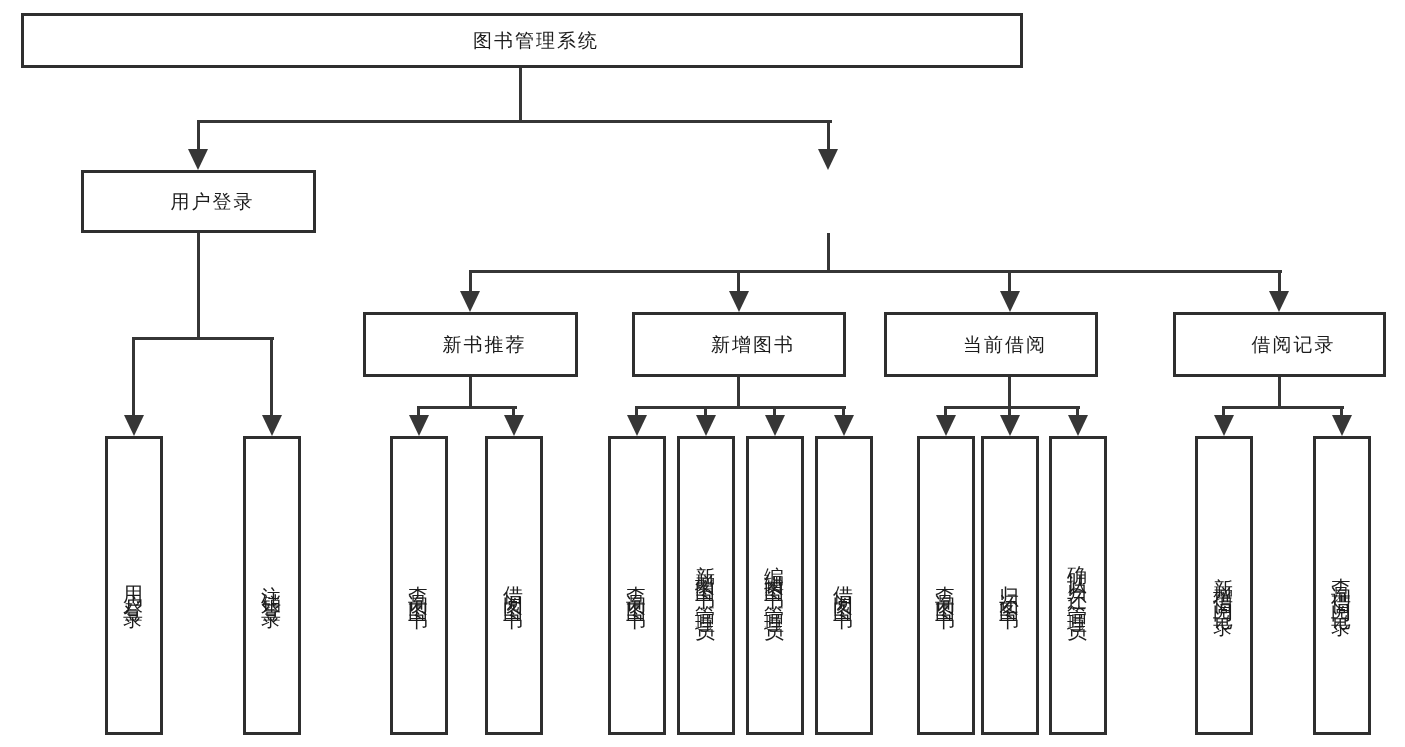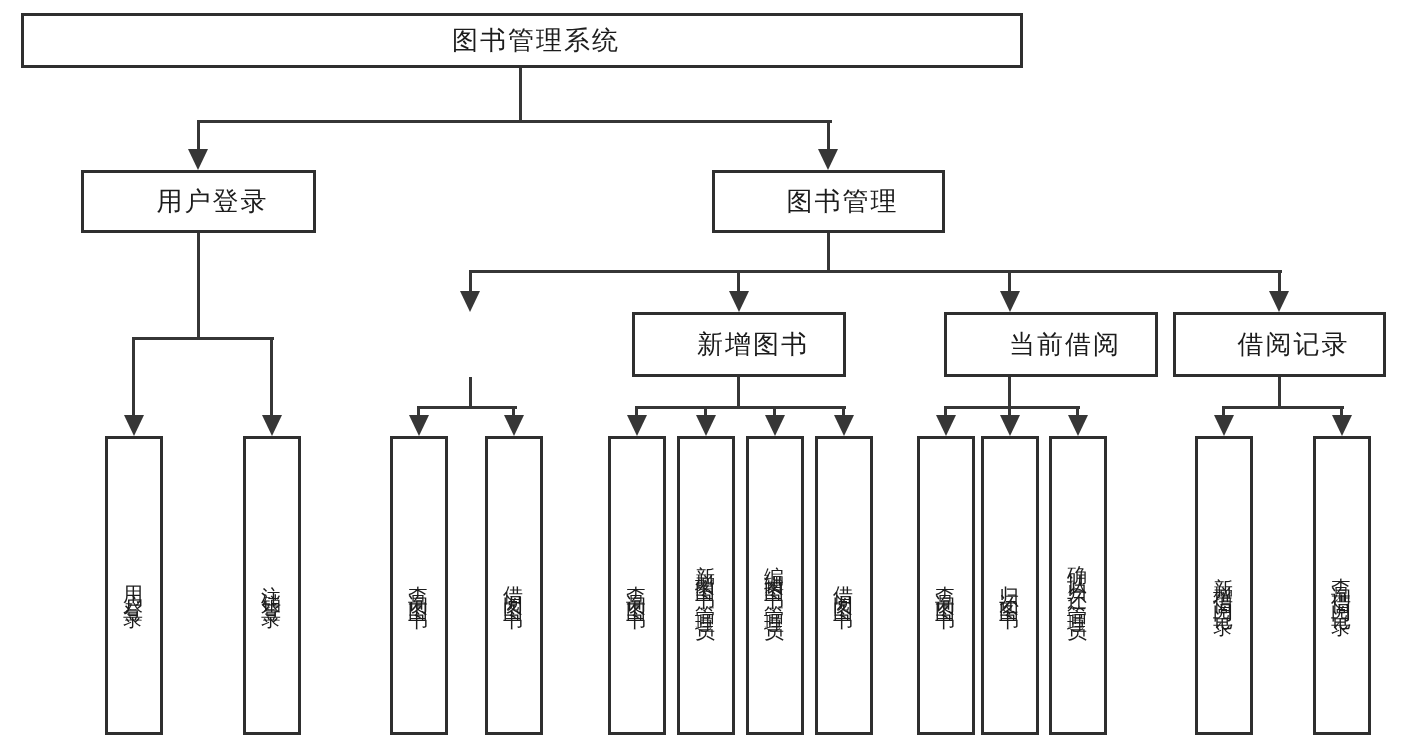--- a/index.html
+++ b/index.html
@@ -13,21 +13,21 @@
     overflow: hidden;
   }
   
   .node {
     position: absolute;
     border: 3px solid #2f2f2f;
     background: #ffffff;
     display: flex;
     align-items: center;
     justify-content: center;
-    font-size: 26px;
+    font-size: 19px;
     letter-spacing: 2px;
     color: #1c1c1c;
     padding-left: 28px;
   }
   
   .leaf {
     position: absolute;
     border: 3px solid #2f2f2f;
     background: #ffffff;
     width: 58px;
@@ -81,47 +81,47 @@
 
   <div class="line vline" style="left:519px; top:68px; height:54px;"></div>
   <div class="line hline" style="left:197px; top:120px; width:635px;"></div>
   <div class="line vline" style="left:197px; top:120px; height:32px;"></div>
   <div class="arrow" style="left:188px; top:149px;"></div>
   <div class="line vline" style="left:827px; top:120px; height:32px;"></div>
   <div class="arrow" style="left:818px; top:149px;"></div>
 
   <div class="node" style="left:81px; top:170px; width:235px; height:63px;">
     <span>用户登录</span>
-  </div>
-  <div class="node" style="left:712px; top:170px; width:233px; height:63px;">
-    <span>图书管理</span>
   </div>
 
   <div class="line vline" style="left:197px; top:233px; height:106px;"></div>
   <div class="line hline" style="left:132px; top:337px; width:142px;"></div>
   <div class="line vline" style="left:132px; top:337px; height:82px;"></div>
   <div class="arrow" style="left:124px; top:415px;"></div>
   <div class="line vline" style="left:270px; top:337px; height:82px;"></div>
   <div class="arrow" style="left:262px; top:415px;"></div>
 
   <div class="line vline" style="left:827px; top:233px; height:39px;"></div>
   <div class="line hline" style="left:469px; top:270px; width:813px;"></div>
   <div class="line vline" style="left:469px; top:270px; height:24px;"></div>
   <div class="arrow" style="left:460px; top:291px;"></div>
   <div class="line vline" style="left:737px; top:270px; height:24px;"></div>
   <div class="arrow" style="left:729px; top:291px;"></div>
   <div class="line vline" style="left:1008px; top:270px; height:24px;"></div>
   <div class="arrow" style="left:1000px; top:291px;"></div>
   <div class="line vline" style="left:1278px; top:270px; height:24px;"></div>
   <div class="arrow" style="left:1269px; top:291px;"></div>
 
+  <div class="node" style="left:363px; top:312px; width:215px; height:65px;">
+    <span>新书推荐</span>
+  </div>
   <div class="node" style="left:632px; top:312px; width:214px; height:65px;">
     <span>新增图书</span>
   </div>
-  <div class="node" style="left:944px; top:312px; width:214px; height:65px;">
+  <div class="node" style="left:884px; top:312px; width:214px; height:65px;">
     <span>当前借阅</span>
   </div>
   <div class="node" style="left:1173px; top:312px; width:213px; height:65px;">
     <span>借阅记录</span>
   </div>
 
   <div class="line vline" style="left:469px; top:377px; height:31px;"></div>
   <div class="line hline" style="left:417px; top:406px; width:100px;"></div>
   <div class="line vline" style="left:417px; top:406px; height:13px;"></div>
   <div class="arrow" style="left:409px; top:415px;"></div>

